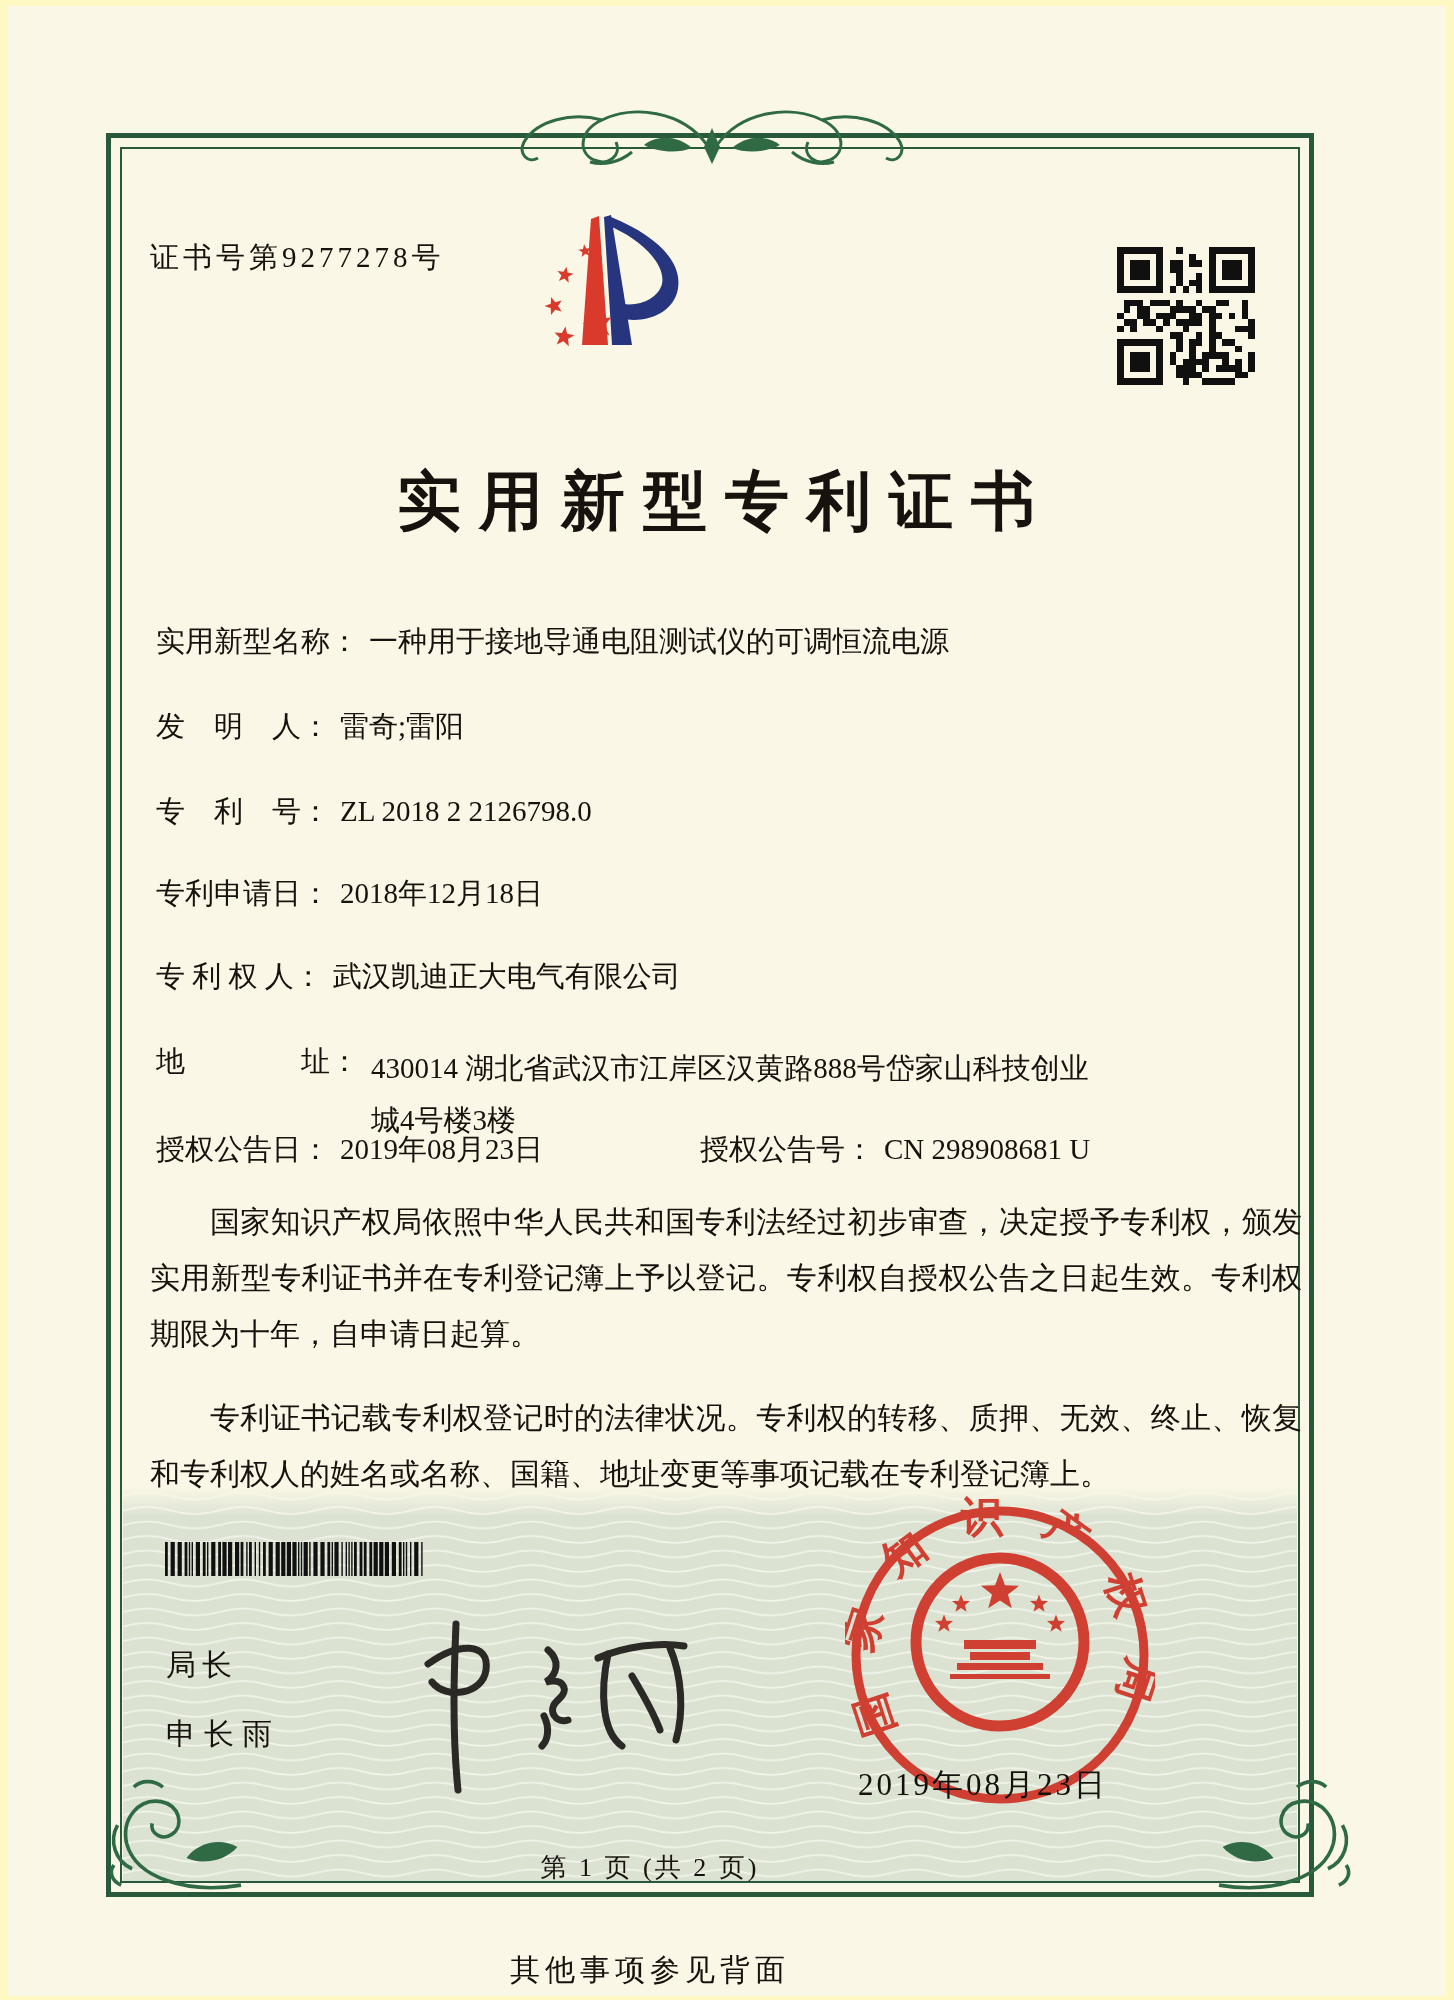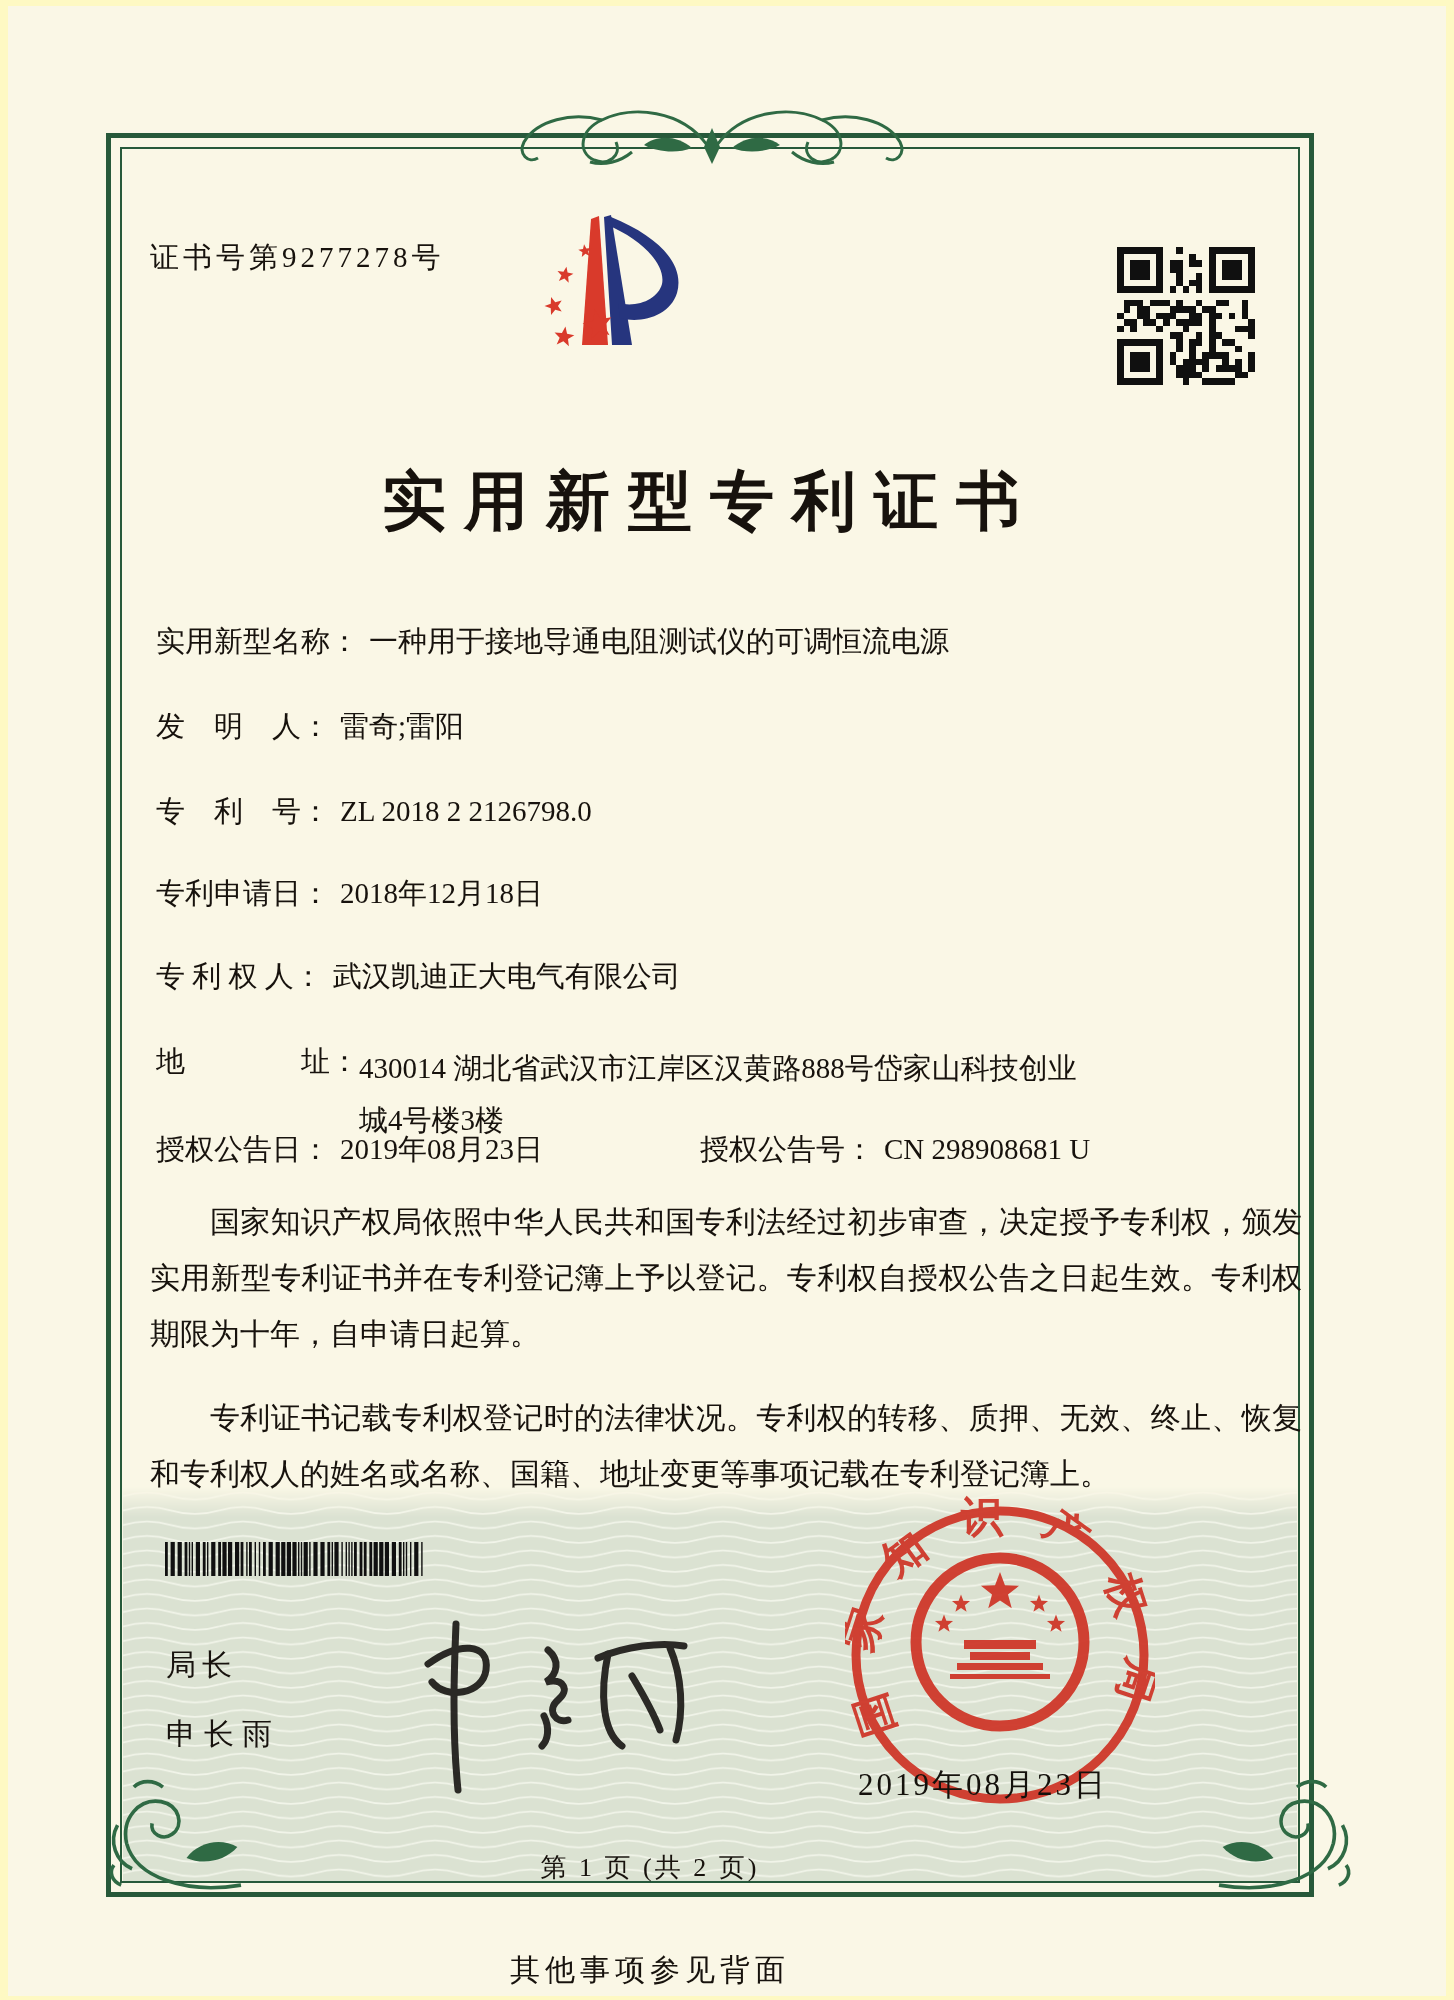--- a/index.html
+++ b/index.html
@@ -12,24 +12,24 @@
   .frame-inner{position:absolute;left:120px;top:147px;width:1180px;height:1736px;
         box-sizing:border-box;border:2px solid #27593a;}
   .band{position:absolute;left:123px;top:1487px;width:1174px;height:395px;
         -webkit-mask-image:linear-gradient(to bottom,rgba(0,0,0,0) 0,#000 30px);
         mask-image:linear-gradient(to bottom,rgba(0,0,0,0) 0,#000 30px);}
   .band svg{display:block;width:100%;height:100%;}
   .cert-no{position:absolute;left:150px;top:238px;font-size:29px;letter-spacing:4px;}
   .logo{position:absolute;left:478px;top:213px;width:215px;height:140px;}
   .qr{position:absolute;left:1117px;top:247px;width:138px;height:138px;}
   .title{position:absolute;left:106px;top:458px;width:1208px;text-align:center;
-        font-size:64px;font-weight:bold;letter-spacing:18px;}
+        font-size:64px;font-weight:bold;letter-spacing:18px;padding-left:15px;}
   .row{position:absolute;left:156px;font-size:29px;white-space:nowrap;}
   .row .val{margin-left:10px;}
-  .row-addr .val{display:inline-block;vertical-align:top;white-space:normal;width:790px;line-height:52px;margin-left:0;}
+  .row-addr .val{display:inline-block;vertical-align:top;white-space:normal;width:790px;line-height:52px;margin-left:12px;}
   .row-addr .val span{display:block;}
   .pair2{position:absolute;left:544px;top:0;}
   .bodytext{position:absolute;left:150px;top:1194px;width:1152px;font-size:30px;
         line-height:56px;text-align:justify;}
   .bodytext p{margin:0;text-indent:2em;}
   .bodytext p + p{margin-top:28px;}
   .barcode{position:absolute;left:165px;top:1542px;width:262px;height:34px;}
   .director-title{position:absolute;left:166px;top:1645px;font-size:30px;letter-spacing:6px;}
   .director-name{position:absolute;left:166px;top:1714px;font-size:30px;letter-spacing:8px;}
   .signature{position:absolute;left:398px;top:1612px;width:302px;height:198px;}

